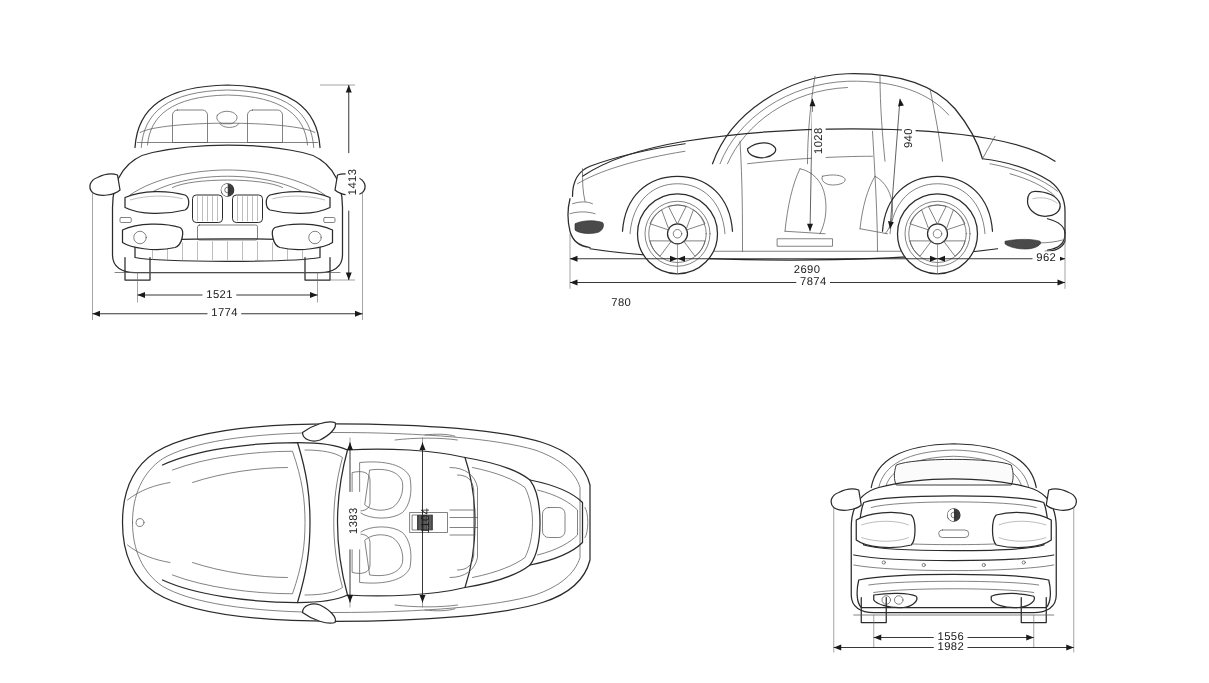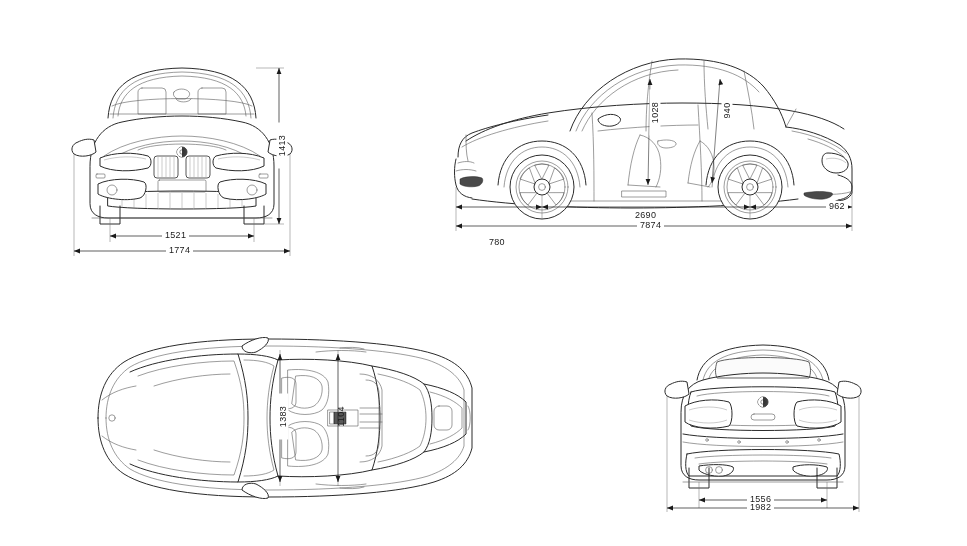--- a/index.html
+++ b/index.html
@@ -428,21 +428,21 @@
         <path class="dim-line" d="M266 32 L266 160"></path>
         <path class="arrow" d="M266 32 l-2.4 6 h4.8 z"></path>
         <path class="arrow" d="M266 160 l-2.4 -6 h4.8 z"></path>
       </g>
     </svg>
 
     <div class="dim-label vert" style="left:188px; top:89px; width:40px; text-align:center;">1383</div>
     <div class="dim-label vert" style="left:246px; top:89px; width:40px; text-align:center; background:transparent;">1104</div>
   </div>
 
-  <div class="view" style="left:655px; top:330px; width:215px; height:185px;">
+  <div class="view" style="left:655px; top:340px; width:215px; height:185px;">
     <svg width="215" height="185" viewBox="0 0 215 185">
       <g>
 
         <path class="body-line" d="M42 50 C46 28 66 16 108 15 C150 16 170 28 174 50"></path>
         <path class="thin" d="M48 50 C52 32 70 21 108 20 C146 21 164 32 168 50"></path>
         <path class="thin" d="M54 48 C58 36 74 26 108 25 C142 26 158 36 162 48"></path>
 
         <path class="glass" d="M62 32 C76 26 140 26 154 32 C156 38 156 44 154 48 L62 48 C60 44 60 38 62 32 Z"></path>
 
         <path class="body-line" d="M26 82 C26 64 34 54 48 50 C66 45 90 43 108 43 C126 43 150 45 168 50 C182 54 190 64 190 82 L190 136 C190 146 182 150 172 150 L44 150 C34 150 26 146 26 136 Z"></path>

